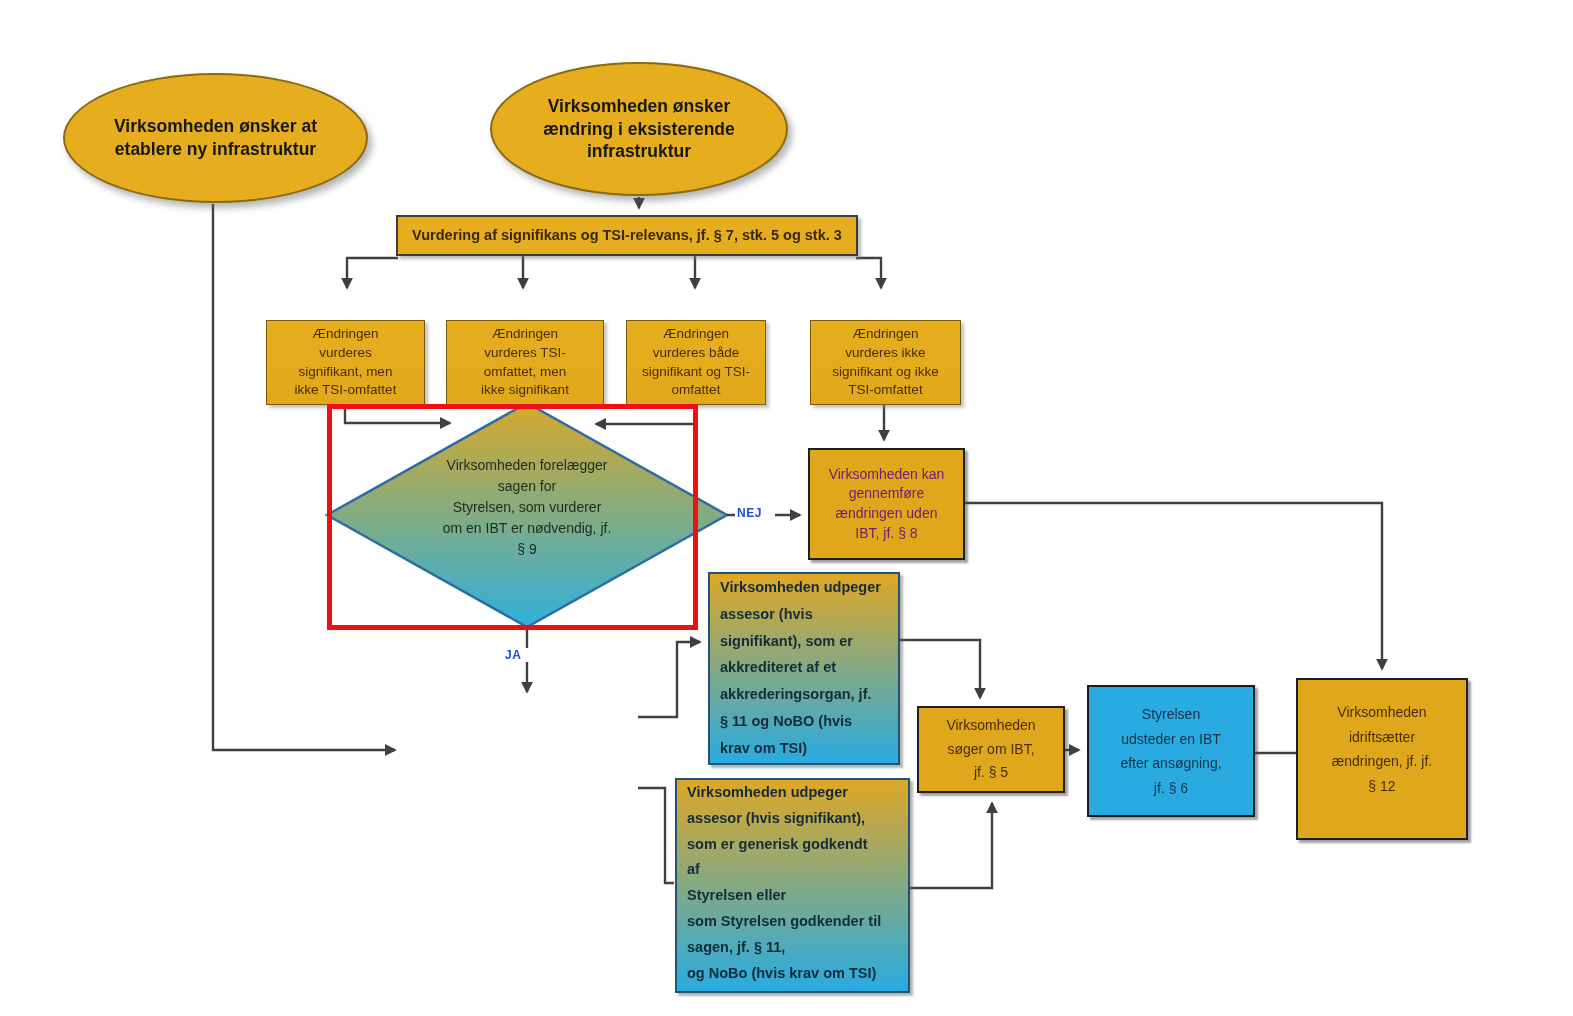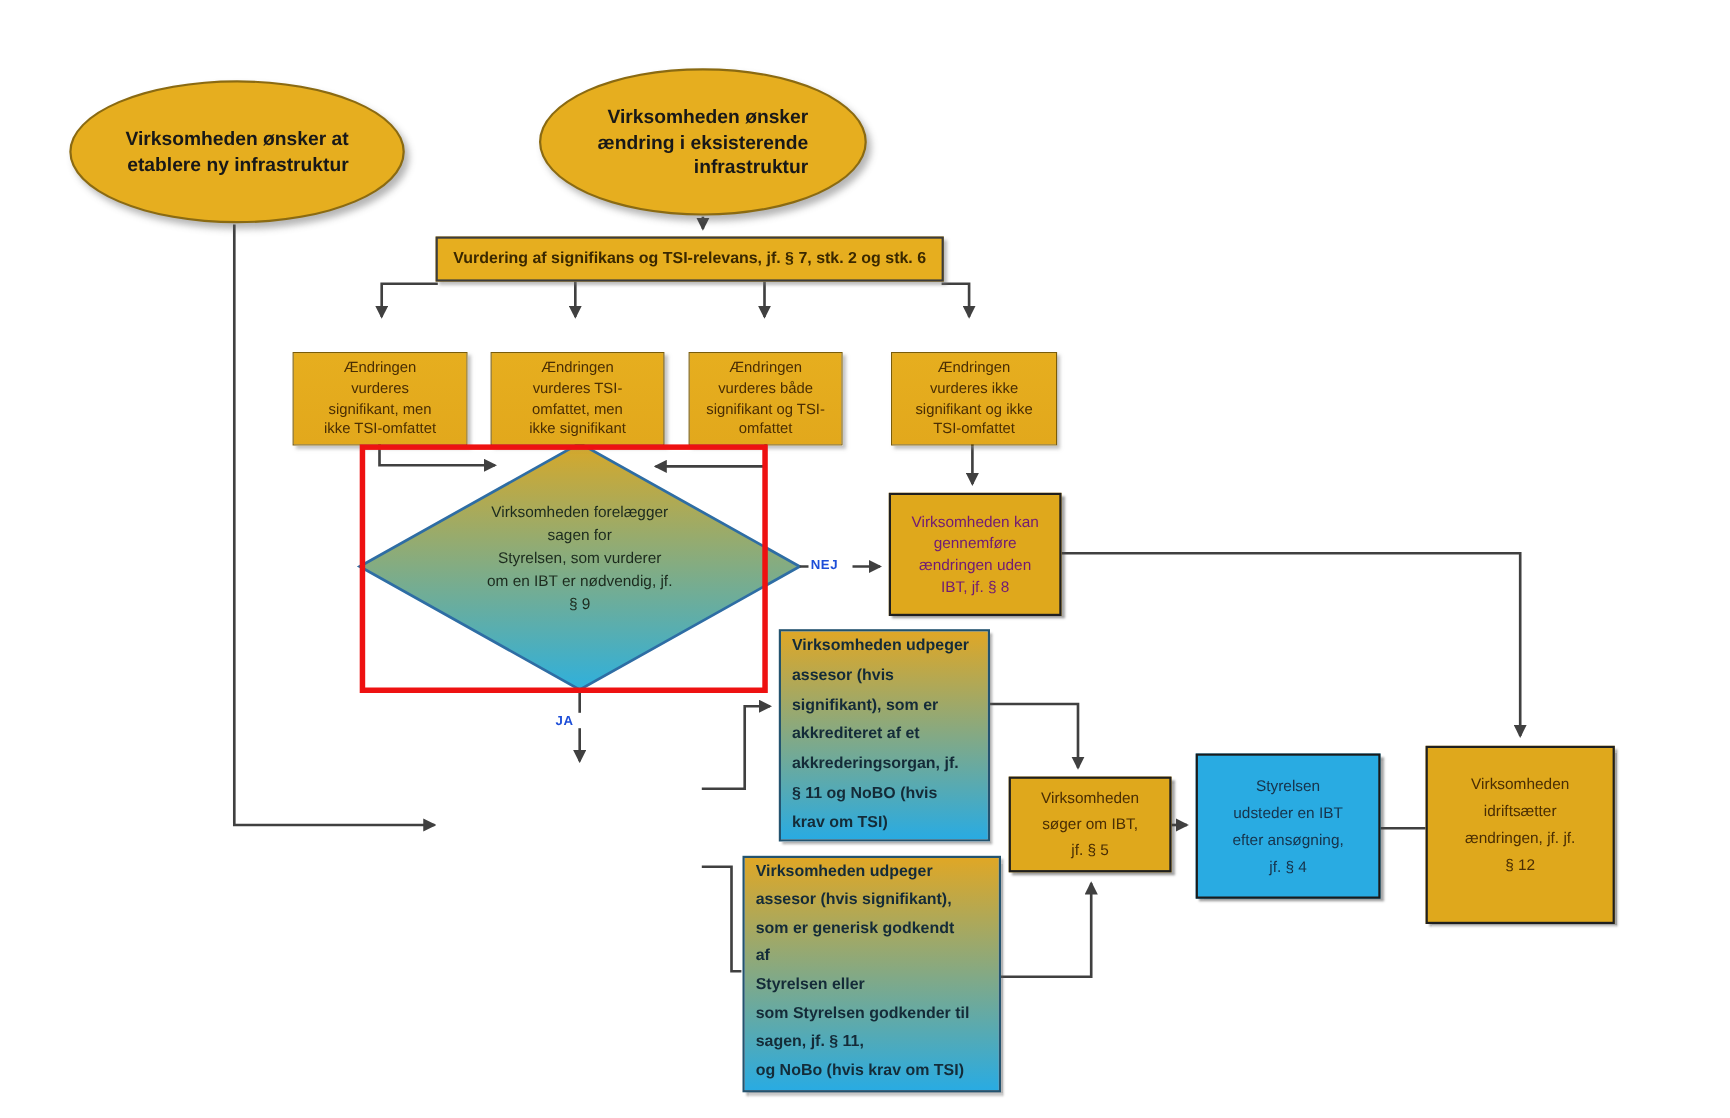--- a/index.html
+++ b/index.html
@@ -7,21 +7,21 @@
     --gradient-top:#DFA726; --gradient-bottom:#29ABE2;
     --highlight-red:#EE1111; --connector:#404040; --diamond-border:#2E6DA4;
   }
   html,body{margin:0;padding:0;background:#fff;}
   body{font-family:"Liberation Sans",sans-serif;}
   .canvas{position:relative;width:1573px;height:1016px;background:#fff;overflow:hidden;}
   .layer{position:absolute;left:0;top:0;width:1573px;height:1016px;}
   .node{position:absolute;box-sizing:border-box;display:flex;align-items:center;justify-content:center;
         text-align:center;white-space:pre-line;color:#4a2e04;font-size:13.5px;line-height:1.4;}
   .ellipse{border-radius:50%;background:var(--gold);border:2px solid #8a6a12;
-           box-shadow:4px 5px 7px rgba(90,90,90,.45);font-weight:bold;font-size:17.5px;color:#181818;line-height:1.3;text-align:right;}
+           box-shadow:4px 5px 7px rgba(90,90,90,.45);font-weight:bold;font-size:17.5px;color:#181818;line-height:1.3;}
   .gbox{background:linear-gradient(180deg,var(--gold) 0%,#e2a81c 100%);border:1.5px solid #7a5c08;
         box-shadow:3px 3px 3px rgba(140,140,140,.5);margin-top:24px;}
   .gbox-dark{background:var(--gold-dark);border:2px solid #1f1f1f;box-shadow:3px 3px 2px rgba(70,70,70,.5);}
   .wide{background:var(--gold);border:2.5px solid #3c3c3c;box-shadow:3px 3px 3px rgba(120,120,120,.5);
         font-weight:600;color:#3a2800;font-size:14.5px;}
   .grad{background:linear-gradient(180deg,var(--gradient-top) 0%,var(--gradient-bottom) 100%);
         border:2px solid #23536f;box-shadow:3px 3px 2px rgba(90,90,90,.45);
         justify-content:flex-start;align-items:flex-start;text-align:left;color:#142b38;
         font-size:14.5px;line-height:1.78;padding:0 10px;font-weight:bold;}
   .bluebox{background:var(--blue);border:2px solid #1a1a1a;box-shadow:3px 3px 2px rgba(70,70,70,.5);
@@ -74,21 +74,21 @@
       <path d="M1255,753 L1296,753"></path>
     </g>
   </svg>
 
   <div class="node ellipse" style="left:63px;top:73px;width:305px;height:130px;">Virksomheden ønsker at
 etablere ny infrastruktur</div>
   <div class="node ellipse" style="left:490px;top:62px;width:298px;height:134px;">Virksomheden ønsker
 ændring i eksisterende
 infrastruktur</div>
 
-  <div class="node wide" style="left:396px;top:215px;width:462px;height:41px;">Vurdering af signifikans og TSI-relevans, jf. § 7, stk. 2 og stk. 6</div>
+  <div class="node wide" style="left:396px;top:215px;width:462px;height:41px;">Vurdering af signifikans og TSI-relevans, jf. § 7, stk. 5 og stk. 3</div>
 
   <div class="node gbox" style="left:266px;top:296px;width:159px;height:85px;">Ændringen
 vurderes
 signifikant, men
 ikke TSI-omfattet</div>
   <div class="node gbox" style="left:446px;top:296px;width:158px;height:85px;">Ændringen
 vurderes  TSI-
 omfattet, men
 ikke signifikant</div>
   <div class="node gbox" style="left:626px;top:296px;width:140px;height:85px;">Ændringen
@@ -129,21 +129,21 @@
 sagen, jf. § 11,
 og NoBo (hvis krav om TSI)</div>
 
 
   <div class="node gbox-dark" style="left:917px;top:706px;width:148px;height:87px;font-size:14px;line-height:1.7;color:#4a2e04;">Virksomheden
 søger om IBT,
 jf. § 5</div>
   <div class="node bluebox" style="left:1087px;top:685px;width:168px;height:132px;">Styrelsen
 udsteder en IBT
 efter ansøgning,
-jf. § 4</div>
+jf. § 6</div>
   <div class="node gbox-dark" style="left:1296px;top:678px;width:172px;height:162px;font-size:14px;line-height:1.75;
        align-items:flex-start;padding-top:20px;color:#4a2e04;">Virksomheden
 idriftsætter
 ændringen, jf. jf.
 § 12</div>
 
   <div class="edge-label" style="left:735px;top:506px;width:36px;">NEJ</div>
   <div class="edge-label" style="left:503px;top:648px;width:30px;">JA</div>
 
 </div>

